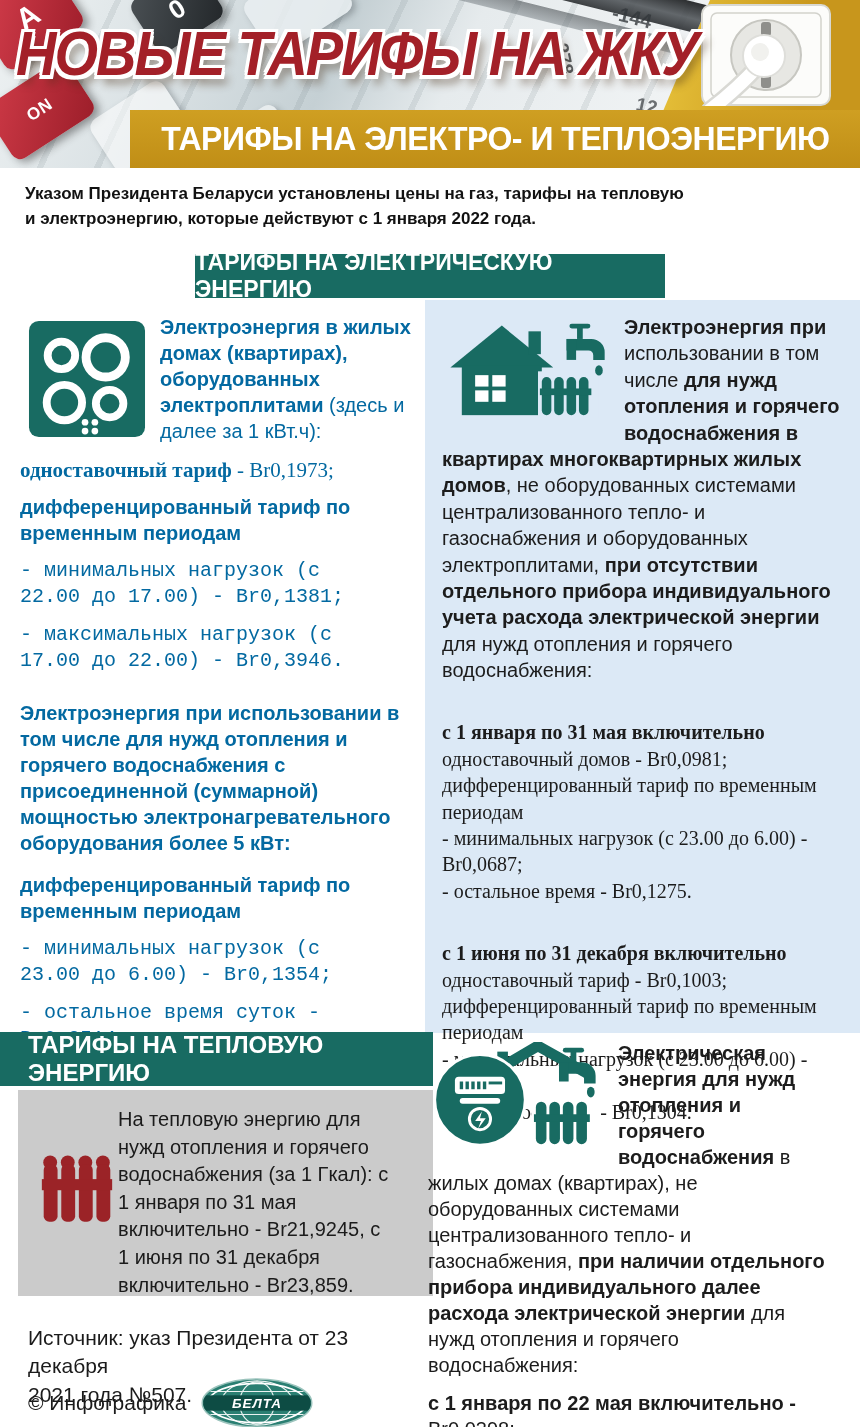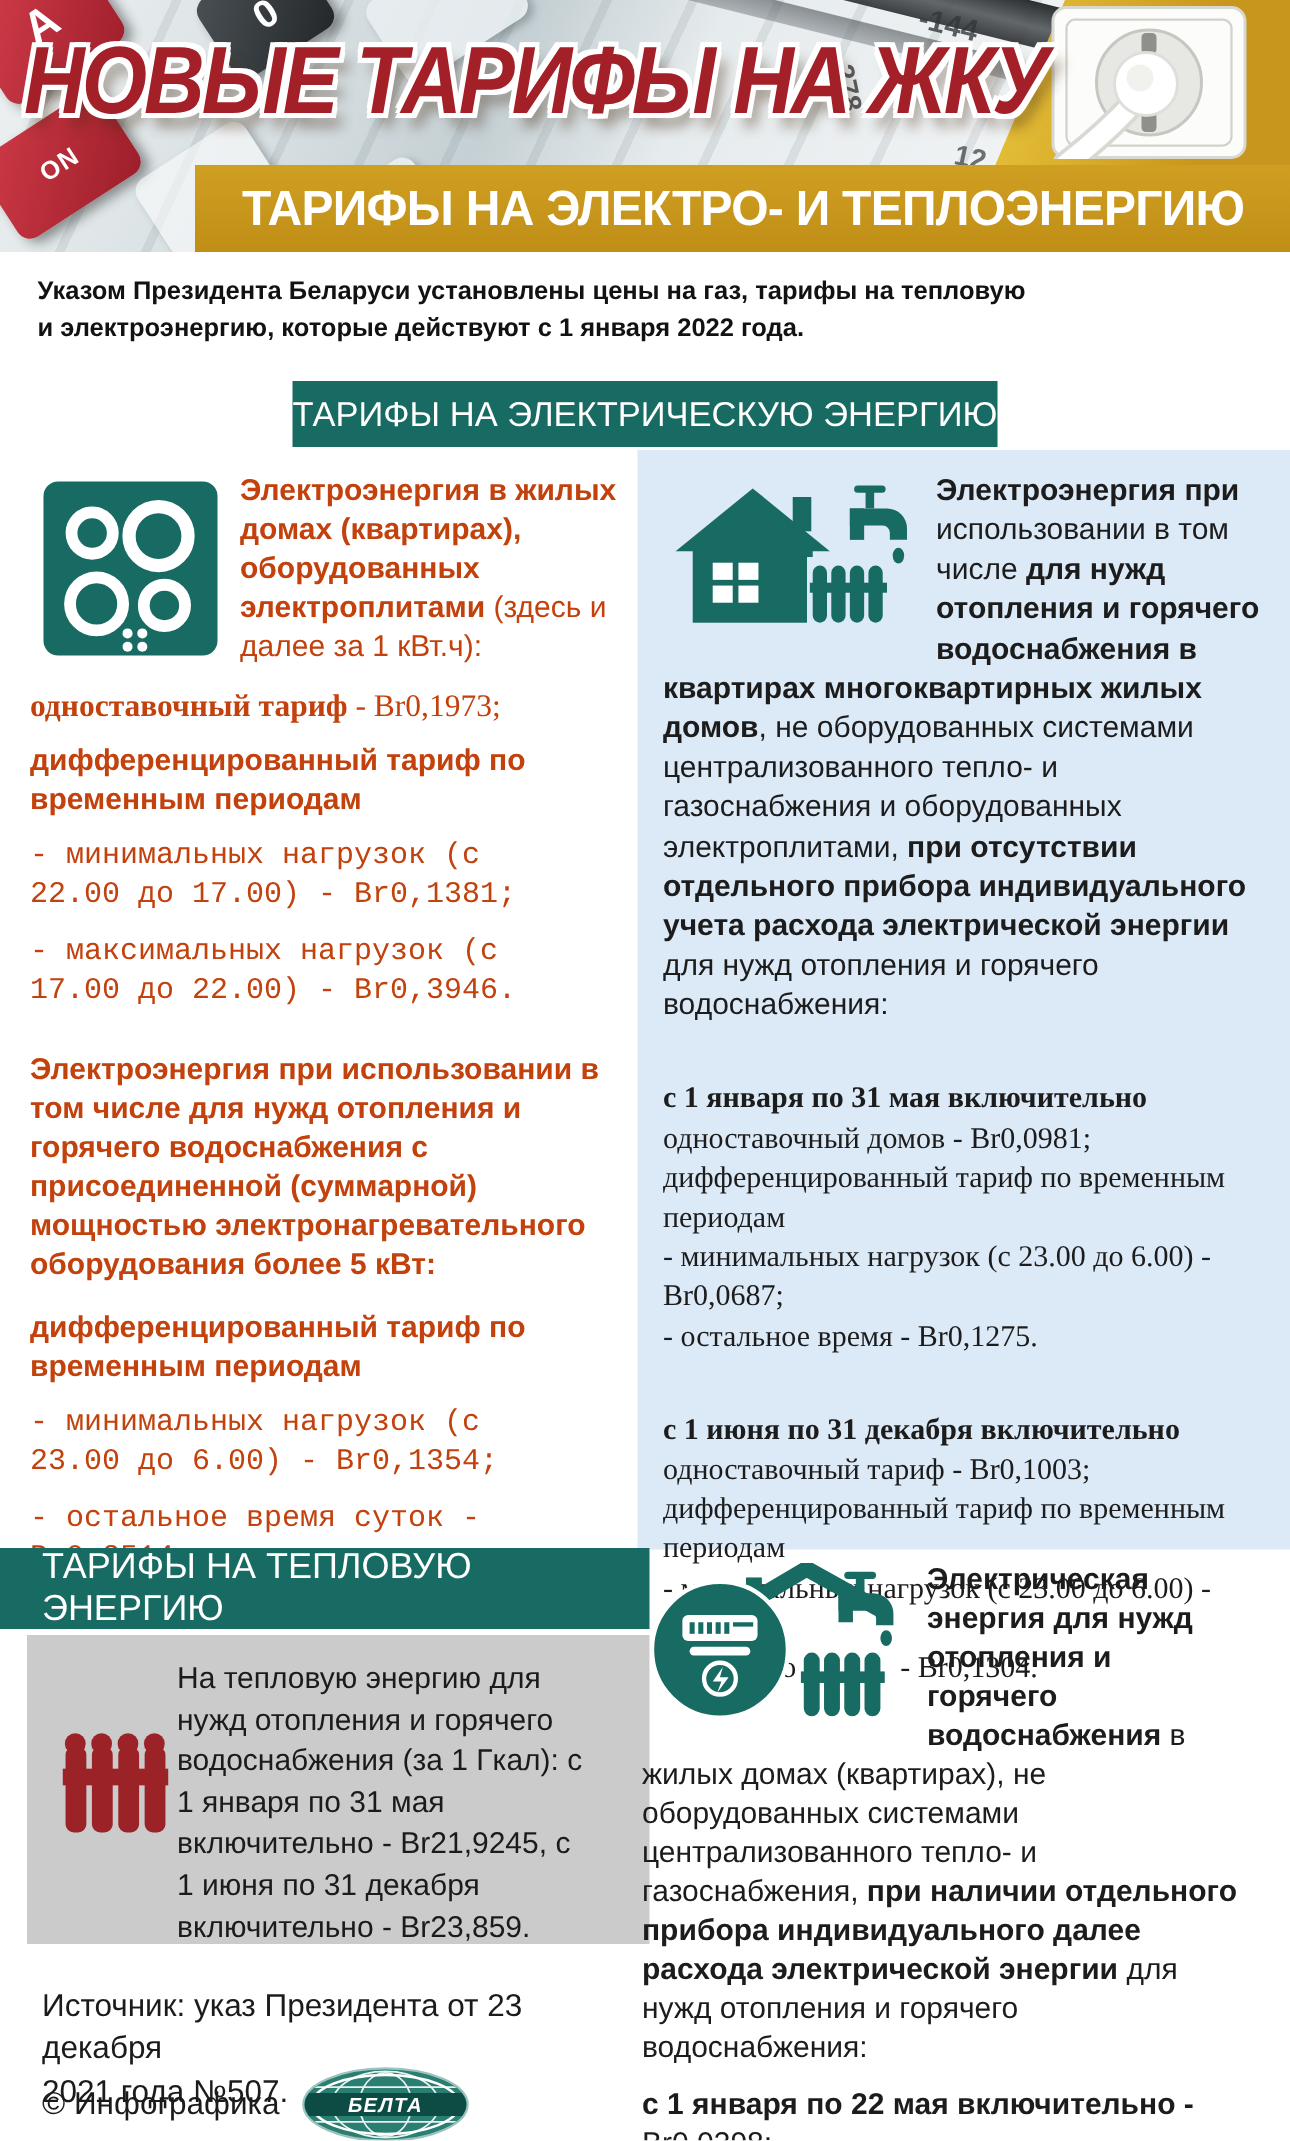--- a/index.html
+++ b/index.html
@@ -48,32 +48,32 @@
   .gold-banner{position:absolute;left:130px;top:110px;width:730px;height:58px;z-index:6;
                background:linear-gradient(#cf9f22,#c08e16);display:flex;align-items:center;justify-content:center;}
   .gold-banner span{color:#fff;font-weight:bold;font-size:33px;letter-spacing:-0.5px;
                     transform:scaleX(.97);white-space:nowrap;}
 
   
   .intro{position:absolute;left:25px;top:182px;width:810px;margin:0;
          font-size:17px;font-weight:bold;color:#121212;line-height:1.45;white-space:pre-line;}
 
   
-  .banner{position:absolute;background:#186b62;color:#fff;font-weight:normal;display:flex;align-items:center;}
+  .banner{position:absolute;background:#186b62;color:#fff;font-weight:bold;display:flex;align-items:center;}
   .banner-electric{left:195px;top:254px;width:470px;height:44px;justify-content:center;font-size:23px;}
   .banner-heat{left:0;top:1032px;width:433px;height:54px;padding-left:28px;box-sizing:border-box;font-size:24px;}
 
   
   .b{font-weight:bold;}
   .serif{font-family:"Liberation Serif",serif;}
   p{margin:0;}
   .mt10{margin-top:10px;}.mt12{margin-top:12px;}.mt16{margin-top:16px;}.mt26{margin-top:26px;}
 
   
-  .col-left{position:absolute;left:20px;top:308px;width:402px;font-size:20px;line-height:1.3;color:#c2410c;}
+  .col-left{position:absolute;left:20px;top:308px;width:402px;font-size:20px;line-height:1.3;color:#0369a1;}
   .row-stove{display:flex;align-items:flex-start;}
   .row-stove .icon{flex:0 0 118px;margin:12px 14px 0 8px;}
   .row-stove p{width:260px;padding-top:6px;}
   .serif-line{font-size:21px;margin-top:12px;}
   .col-left .item{width:372px;font-family:Liberation Mono, monospace;}
 
   
   .col-right{position:absolute;left:425px;top:300px;width:435px;height:733px;background:#dce9f6;
              box-sizing:border-box;padding:14px 17px;font-size:20px;line-height:1.32;color:#1c1c1c;}
   .icon-house{float:left;width:172px;height:100px;margin:4px 10px 2px 0;}

